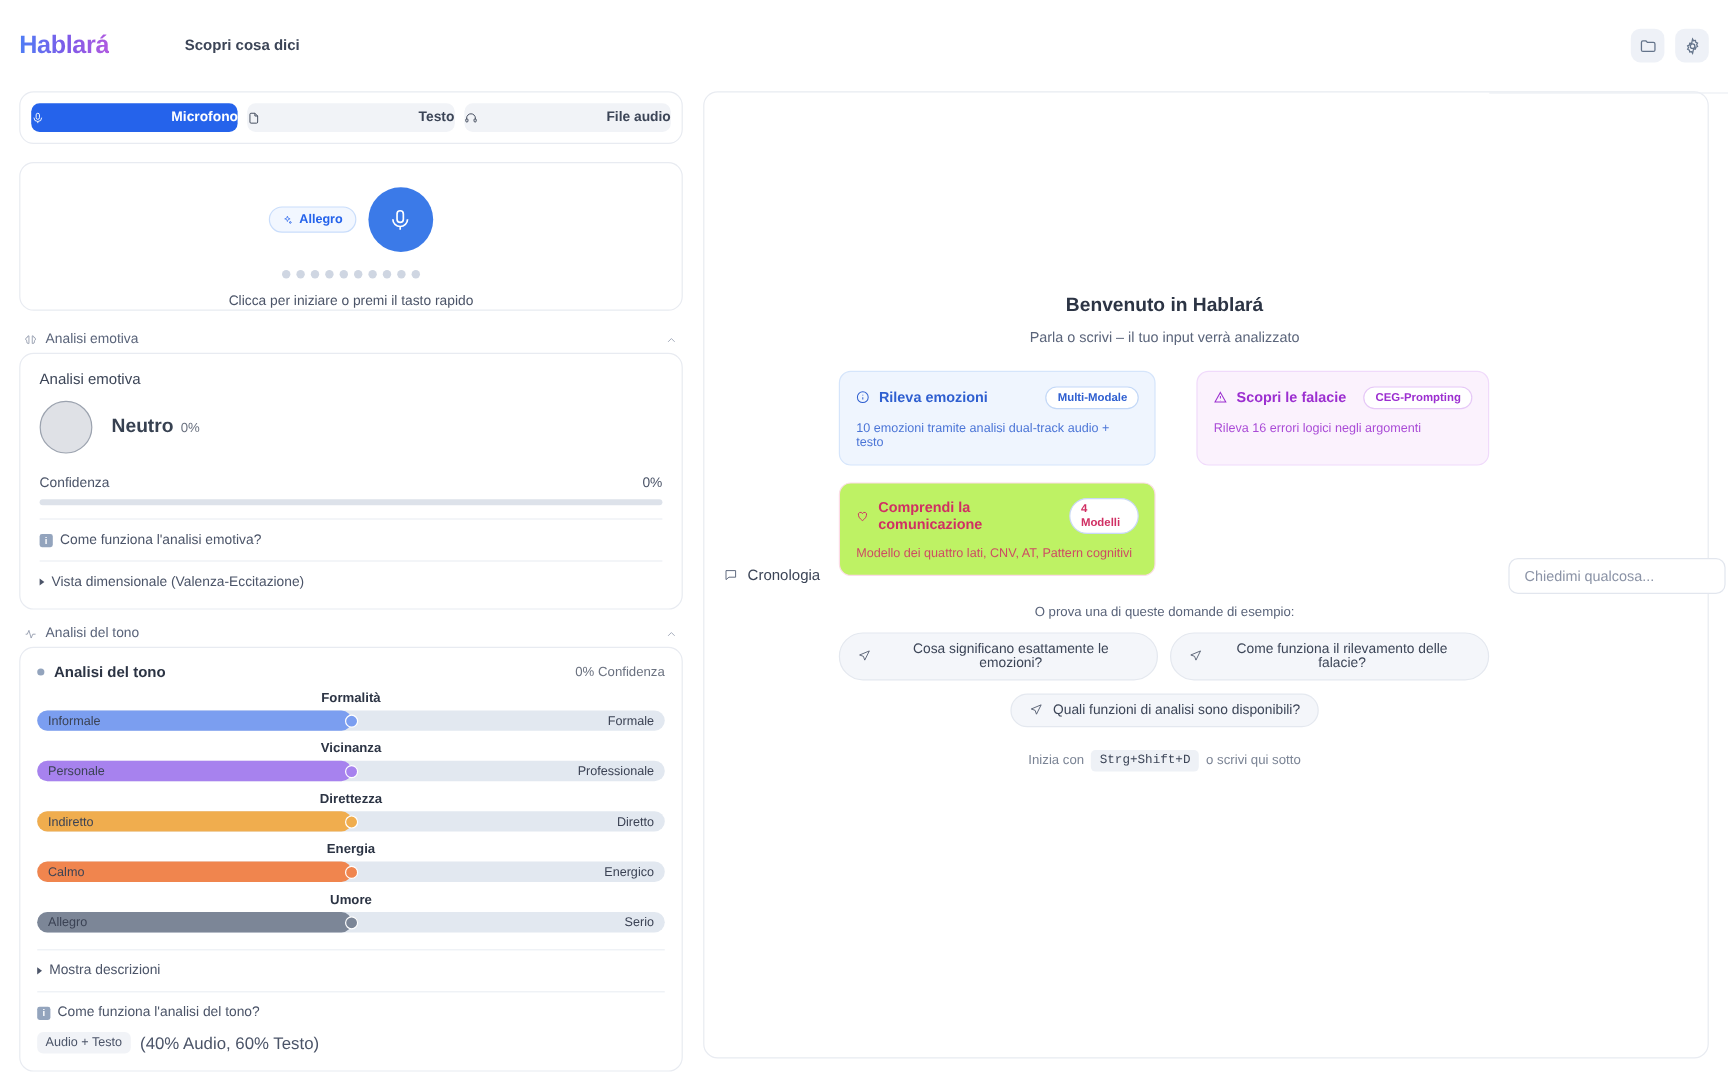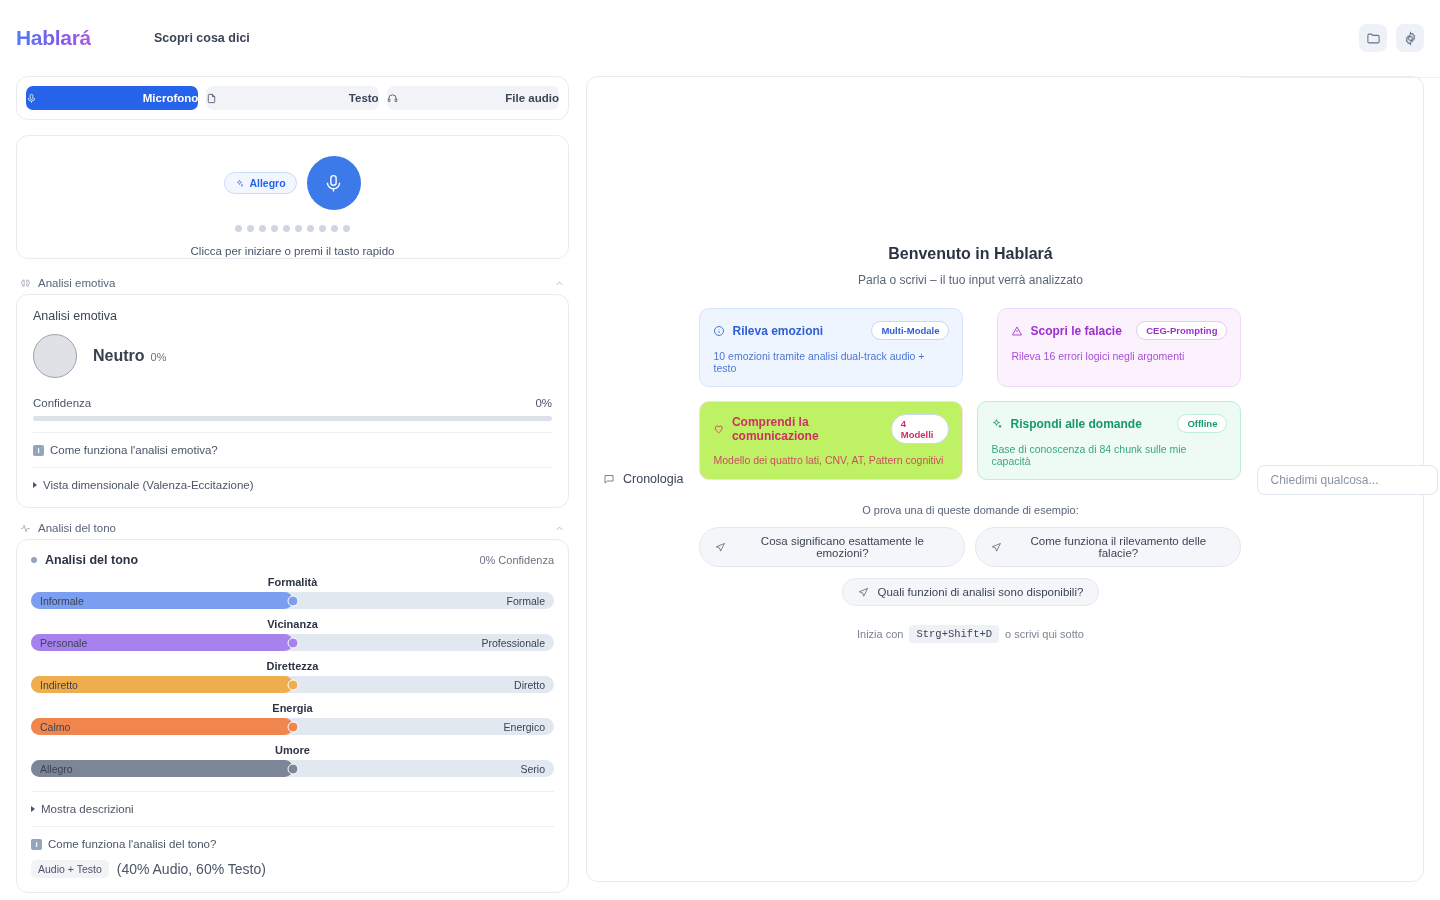--- a/index.html
+++ b/index.html
@@ -421,31 +421,20 @@
               <div class="feat-top">
                 <svg class="feat-ic" viewBox="0 0 24 24" style="stroke: rgb(208, 47, 99);">
                     <path d="M12 20s-7-4.6-7-9.3A3.7 3.7 0 0 1 12 8a3.7 3.7 0 0 1 7 2.7C19 15.4 12 20 12 20z"></path>
                   </svg>
                 <span class="feat-title" style="color: rgb(208, 47, 99);">Comprendi la comunicazione</span>
                 <span class="feat-badge" style="color: rgb(208, 47, 99); border-color: rgb(201, 216, 247);">4 Modelli</span>
               </div>
               <div class="feat-desc" style="color: rgb(208, 47, 99); opacity: 0.85;">Modello dei quattro lati, CNV, AT, Pattern cognitivi</div>
             </div>
 
-            <div class="feat" style="background: rgb(237, 251, 244); border-color: rgb(189, 238, 214);">
-              <div class="feat-top">
-                <svg class="feat-ic" viewBox="0 0 24 24" style="stroke: rgb(24, 153, 106);">
-                    <path d="M11 3l1.6 4.4L17 9l-4.4 1.6L11 15l-1.6-4.4L5 9l4.4-1.6z"></path>
-                    <path d="M18 14l.7 1.8 1.8.7-1.8.7-.7 1.8-.7-1.8-1.8-.7 1.8-.7z"></path>
-                  </svg>
-                <span class="feat-title" style="color: rgb(24, 153, 106);">Rispondi alle domande</span>
-                <span class="feat-badge" style="color: rgb(24, 153, 106); border-color: rgb(189, 238, 214);">Offline</span>
-              </div>
-              <div class="feat-desc" style="color: rgb(24, 153, 106); opacity: 0.85;">Base di conoscenza di 84 chunk sulle mie capacità</div>
-            </div>
           </div>
 
           <div class="ex-label">O prova una di queste domande di esempio:</div>
           <div class="ex-row">
             <button class="ex-btn">
               <svg viewBox="0 0 24 24">
                   <path d="M21 3L3 10.5l7 2.5 2.5 7z"></path>
                 </svg>
               <span>Cosa significano esattamente le emozioni?</span>
             </button>

